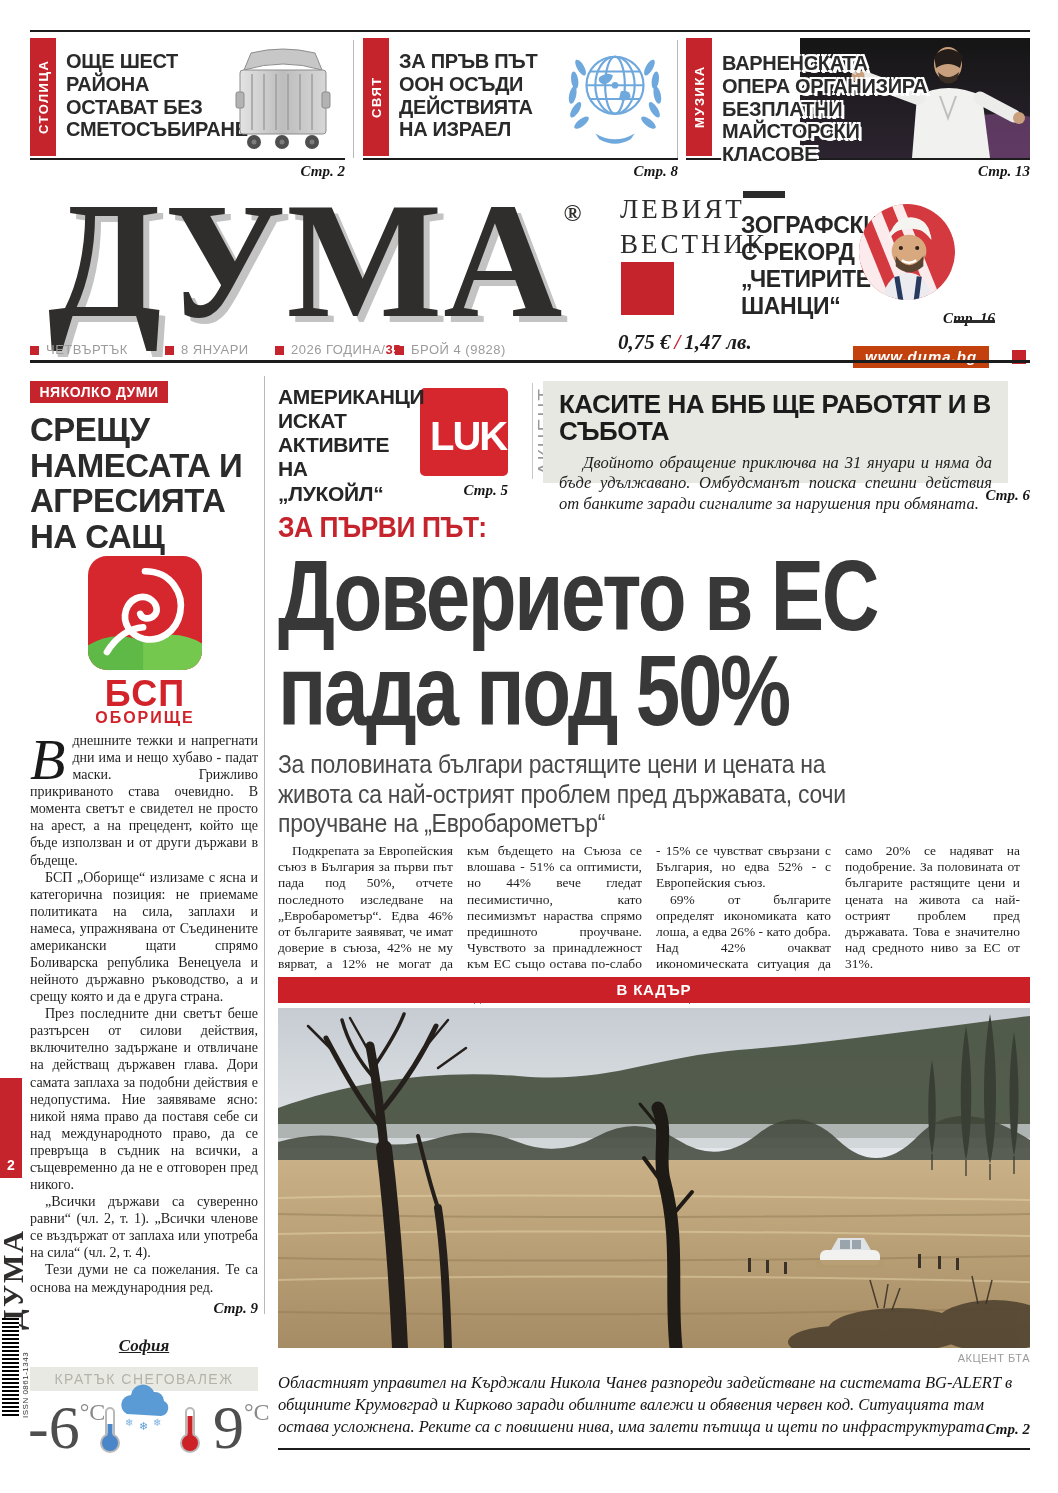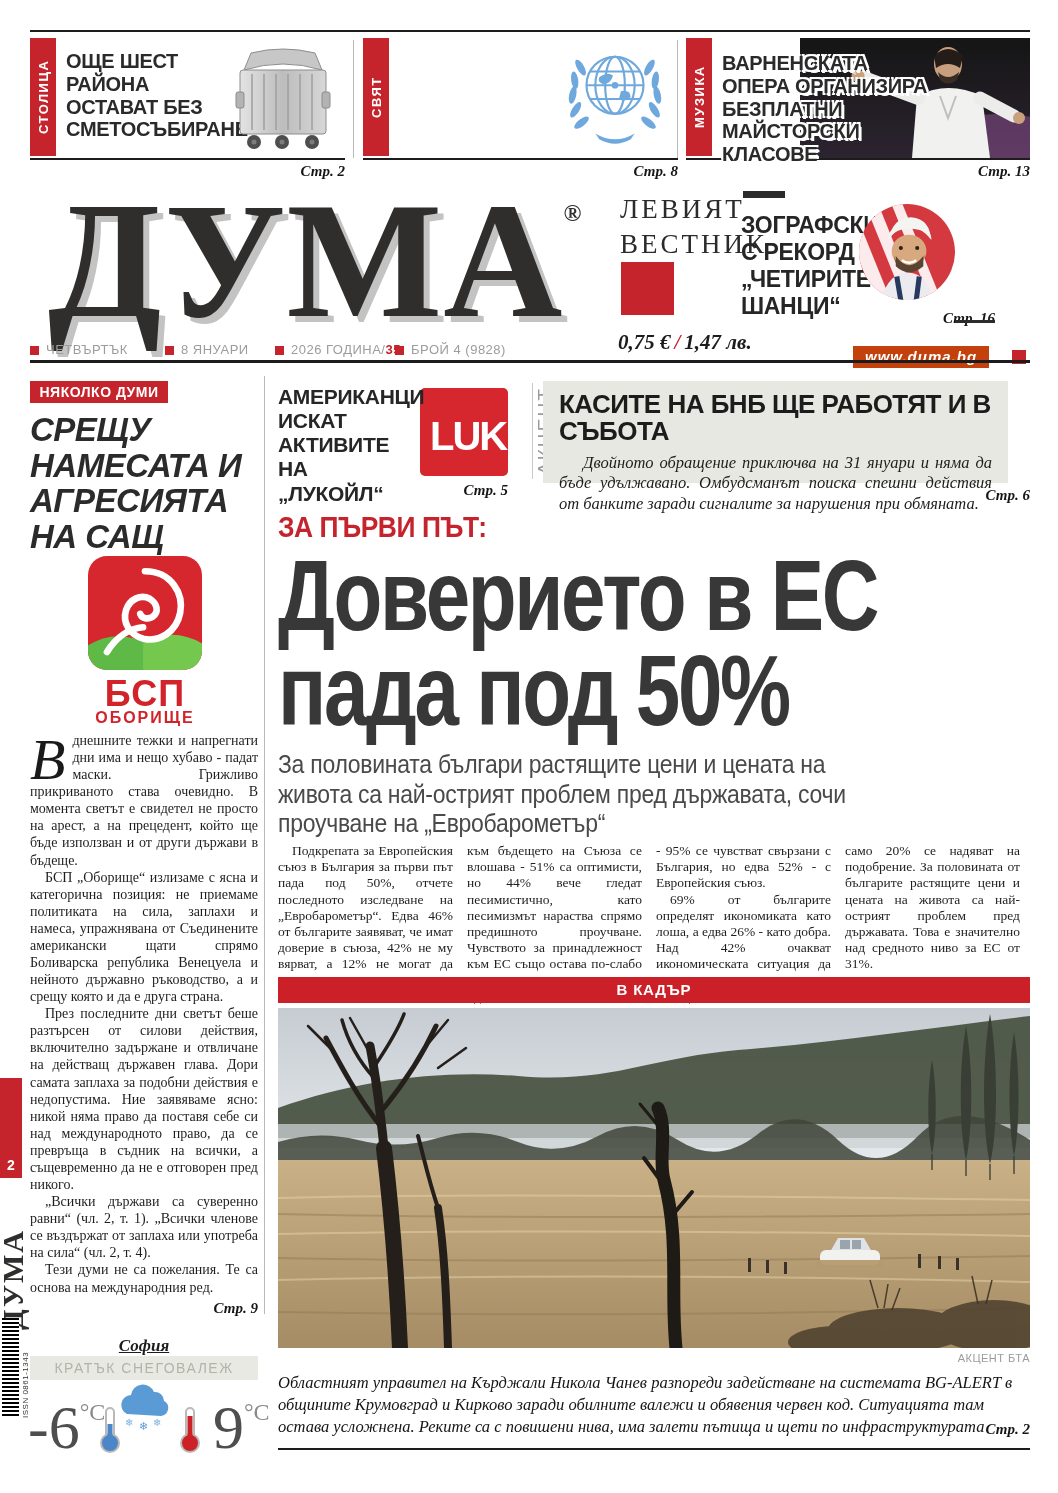--- a/index.html
+++ b/index.html
@@ -29,21 +29,21 @@
   .dl-item .hi{color:var(--red);font-weight:700;}
   .kbox{background:var(--red);color:#fff;display:flex;align-items:center;justify-content:center;
         font:700 14px "Liberation Sans",sans-serif;letter-spacing:0.5px;}
   .op-title{font:700 33px/1.08 "Liberation Sans",sans-serif;color:#2b2b2b;letter-spacing:-0.5px;}
   .body-txt{font:400 14px/1.22 "Liberation Serif",serif;color:#1e1e1e;text-align:justify;}
   .body-txt p{margin:0;}
   .body-txt p.ind{text-indent:15px;}
   .dropcap{float:left;font:italic 400 58px/0.78 "Liberation Serif",serif;color:#1a1a1a;padding:5px 7px 0 0;}
   .w-city{font:italic 700 17px "Liberation Serif",serif;text-align:center;color:#1c1c1c;text-decoration:underline;}
   .w-cond{background:#e9e9e3;color:#b3b3aa;font:400 14px/24px "Liberation Sans",sans-serif;
-          letter-spacing:1.5px;text-align:center;}
+          letter-spacing:1.5px;text-align:center;margin-top:11px;}
   .temp{font:400 62px/1 "Liberation Serif",serif;color:#4e4e4e;white-space:nowrap;}
   .temp .deg{font-size:24px;color:#8a8a8a;vertical-align:28px;letter-spacing:0;}
   .luk-title{font:700 21px/1.15 "Liberation Sans",sans-serif;color:#262626;letter-spacing:-0.3px;}
   .akcent{writing-mode:vertical-rl;transform:rotate(180deg);font:400 19px "Liberation Sans",sans-serif;
           color:#9a9a9a;letter-spacing:2px;display:flex;align-items:center;justify-content:center;}
   .bnb{background:#e8e8e2;padding:10px 16px 8px 16px;box-sizing:border-box;}
   .bnb-title{font:700 26px/1.05 "Liberation Sans",sans-serif;color:#1c1c1c;letter-spacing:-0.5px;}
   .bnb-body{font:italic 400 16.5px/1.25 "Liberation Serif",serif;color:#1d1d1d;text-align:justify;
             text-indent:24px;margin-top:7px;}
   .lead-kicker{font:700 30px/1 "Liberation Sans",sans-serif;color:var(--red);letter-spacing:-0.5px;
@@ -114,20 +114,21 @@
         </g>
     </svg>
   </div>
   <div class="abs rule" style="left:30px;top:158px;width:315px;height:2px;"></div>
   <div class="abs pref" style="left:245px;top:163px;width:100px;">Стр. 2</div>
   <div class="abs vline" style="left:353px;top:40px;width:1px;height:118px;"></div>
 
   <div class="abs vtag" style="left:363px;top:38px;width:26px;height:118px;">
       <span>СВЯТ</span>
     </div>
+  <div class="abs teaser-title" style="left:399px;top:50px;width:155px;">ЗА ПРЪВ ПЪТ ООН ОСЪДИ ДЕЙСТВИЯТА НА ИЗРАЕЛ</div>
   <div class="abs" style="left:556px;top:40px;">
     <svg width="118" height="118" viewBox="0 0 120 120" fill="none">
       <g stroke="#6fa8dc" stroke-width="2.2">
         <circle cx="60" cy="46" r="29"></circle>
         <ellipse cx="60" cy="46" rx="10" ry="29"></ellipse>
         <ellipse cx="60" cy="46" rx="20" ry="29"></ellipse>
         <line x1="31" y1="46" x2="89" y2="46"></line>
         <line x1="35" y1="32" x2="85" y2="32"></line>
         <line x1="35" y1="60" x2="85" y2="60"></line>
       </g>
@@ -227,21 +228,21 @@
   <div class="abs site" style="left:853px;top:346px;">www.duma.bg</div>
   <div class="abs" style="left:1012px;top:350px;width:14px;height:14px;background:var(--red);"></div>
 
   <div class="abs dl-item" style="left:30px;top:343px;"><span class="sq"></span><span>ЧЕТВЪРТЪК</span></div>
   <div class="abs dl-item" style="left:165px;top:343px;"><span class="sq"></span><span>8 ЯНУАРИ</span></div>
   <div class="abs dl-item" style="left:275px;top:343px;"><span class="sq"></span><span>2026 ГОДИНА/</span><span class="hi">35</span></div>
   <div class="abs dl-item" style="left:395px;top:343px;"><span class="sq"></span><span>БРОЙ 4 (9828)</span></div>
   <div class="abs rule" style="left:30px;top:360px;width:1000px;height:3px;"></div>
 
   <div class="abs kbox" style="left:30px;top:381px;width:138px;height:22px;">НЯКОЛКО ДУМИ</div>
-  <div class="abs op-title" style="left:30px;top:412px;width:230px;font-style:italic;">СРЕЩУ НАМЕСАТА И АГРЕСИЯТА НА САЩ</div>
+  <div class="abs op-title" style="left:30px;top:412px;width:230px;">СРЕЩУ НАМЕСАТА И АГРЕСИЯТА НА САЩ</div>
 
   <div class="abs" style="left:88px;top:556px;">
     <svg width="114" height="114" viewBox="0 0 120 120">
       <defs>
           <clipPath id="bspclip">
             <rect width="120" height="120" rx="20"></rect>
           </clipPath>
         </defs>
       <g clip-path="url(#bspclip)">
         <rect width="120" height="120" fill="#d6262e"></rect>
@@ -327,21 +328,21 @@
   <div class="abs sub" style="left:278px;top:750px;">За половината българи растящите цени и цената на живота са най-острият проблем пред държавата, сочи проучване на „Евробарометър“</div>
 
   <div class="abs lead-cols" style="left:278px;top:843px;width:752px;">
     <div class="lead-col">
         <p class="ind">Подкрепата за Европейския съюз в България за първи път пада под 50%, отчете последното изследване на „Евробарометър“. Едва 46% от българите заявяват, че имат доверие в съюза, 42% не му вярват, а 12% не могат да преценят. Отношението</p>
       </div>
     <div class="lead-col">
         <p>към бъдещето на Съюза се влошава - 51% са оптимисти, но 44% вече гледат песимистично, като песимизмът нараства спрямо предишното проучване. Чувството за принадлежност към ЕС също остава по-слабо в сравнение с националната идентичност</p>
       </div>
     <div class="lead-col">
-        <p>- 95% се чувстват свързани с България, но едва 52% - с Европейския съюз.</p>
+        <p>- 15% се чувстват свързани с България, но едва 52% - с Европейския съюз.</p>
         <p class="ind">69% от българите определят икономиката като лоша, а едва 26% - като добра. Над 42% очакват икономическата ситуация да се влоши през следващите 12 месеца и</p>
       </div>
     <div class="lead-col">
         <p>само 20% се надяват на подобрение. За половината от българите растящите цени и цената на живота са най-острият проблем пред държавата. Това е значително над средното ниво за ЕС от 31%.</p>
       <p class="pref" style="margin-top:14px;">Стр. 3</p>
       </div>
   </div>
 
   <div class="abs photo-bar" style="left:278px;top:977px;width:752px;height:26px;">В КАДЪР</div>
 

